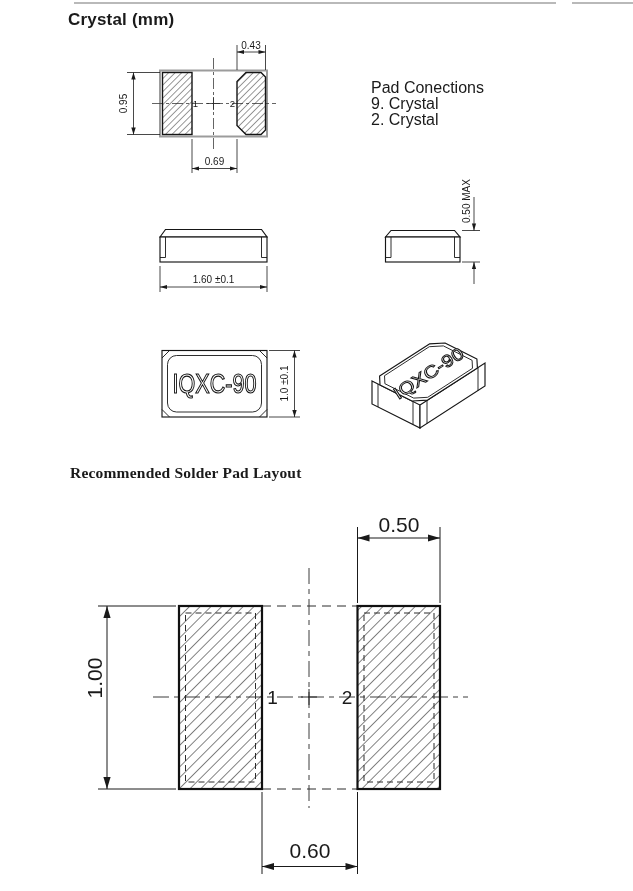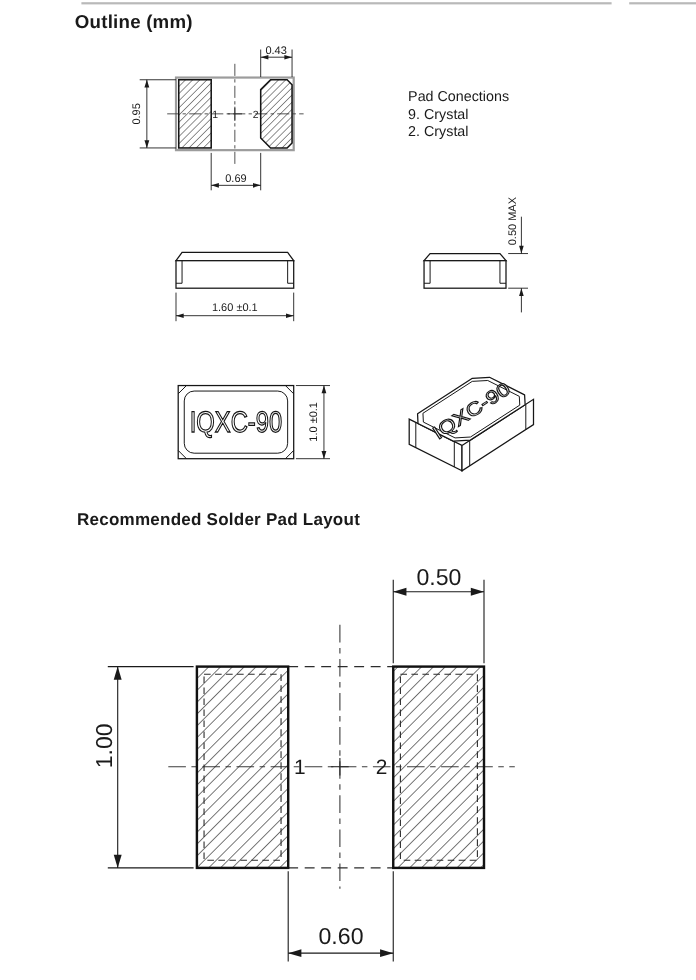--- a/index.html
+++ b/index.html
@@ -1,21 +1,21 @@
 <!DOCTYPE html>
 <html><head>
 <meta charset="utf-8">
 <style>
   html,body{margin:0;padding:0;background:#fff;}
   #page{position:relative;width:633px;height:891px;background:#ffffff;overflow:hidden;
         font-family:"Liberation Sans", sans-serif;color:#1a1a1a;}
   #drawing{position:absolute;left:0;top:0;}
   .heading1{position:absolute;left:68px;top:10px;font-size:17px;font-weight:bold;letter-spacing:.2px;}
-  .heading2{position:absolute;left:70px;top:464px;font-size:15.5px;font-weight:bold;letter-spacing:.2px;}
-  .padconn{position:absolute;left:371px;top:80px;font-size:13px;line-height:16px;}
+  .heading2{position:absolute;left:70px;top:464px;font-size:15.5px;font-weight:bold;letter-spacing:.2px;font-family:Liberation Serif, serif;}
+  .padconn{position:absolute;left:371px;top:80px;font-size:16px;line-height:16px;}
   .topline{position:absolute;height:2px;background:#b9b9b9;top:2px;}
   .tl1{left:74px;width:482px;} .tl2{left:572px;width:61px;}
 
   
   .s-gray{fill:none;stroke:#9c9c9c;stroke-width:2;}
   .s-pad{stroke:#141414;stroke-width:1.4;}
   .s-padb{stroke:#111;stroke-width:2.2;}
   .s-body{fill:#fff;stroke:#161616;stroke-width:1.15;}
   .s-det{stroke:#161616;stroke-width:.9;fill:none;}
   .s-dim{stroke:#1a1a1a;stroke-width:.8;fill:none;}
@@ -35,21 +35,21 @@
   .t-marki{font-size:17px;fill:#ffffff;stroke:#141414;stroke-width:.95;}
 </style>
 </head>
 <body>
 
 <div id="page">
 
   <div class="topline tl1"></div>
   <div class="topline tl2"></div>
 
-  <div class="heading1">Outline (mm)</div>
+  <div class="heading1">Crystal (mm)</div>
   <div class="heading2">Recommended Solder Pad Layout</div>
 
   <div class="padconn">
     <div>Pad Conections</div>
     <div>9. Crystal</div>
     <div>2. Crystal</div>
   </div>
 
   <svg id="drawing" width="633" height="891" viewBox="0 0 633 891" xmlns="http://www.w3.org/2000/svg">
     <defs>

